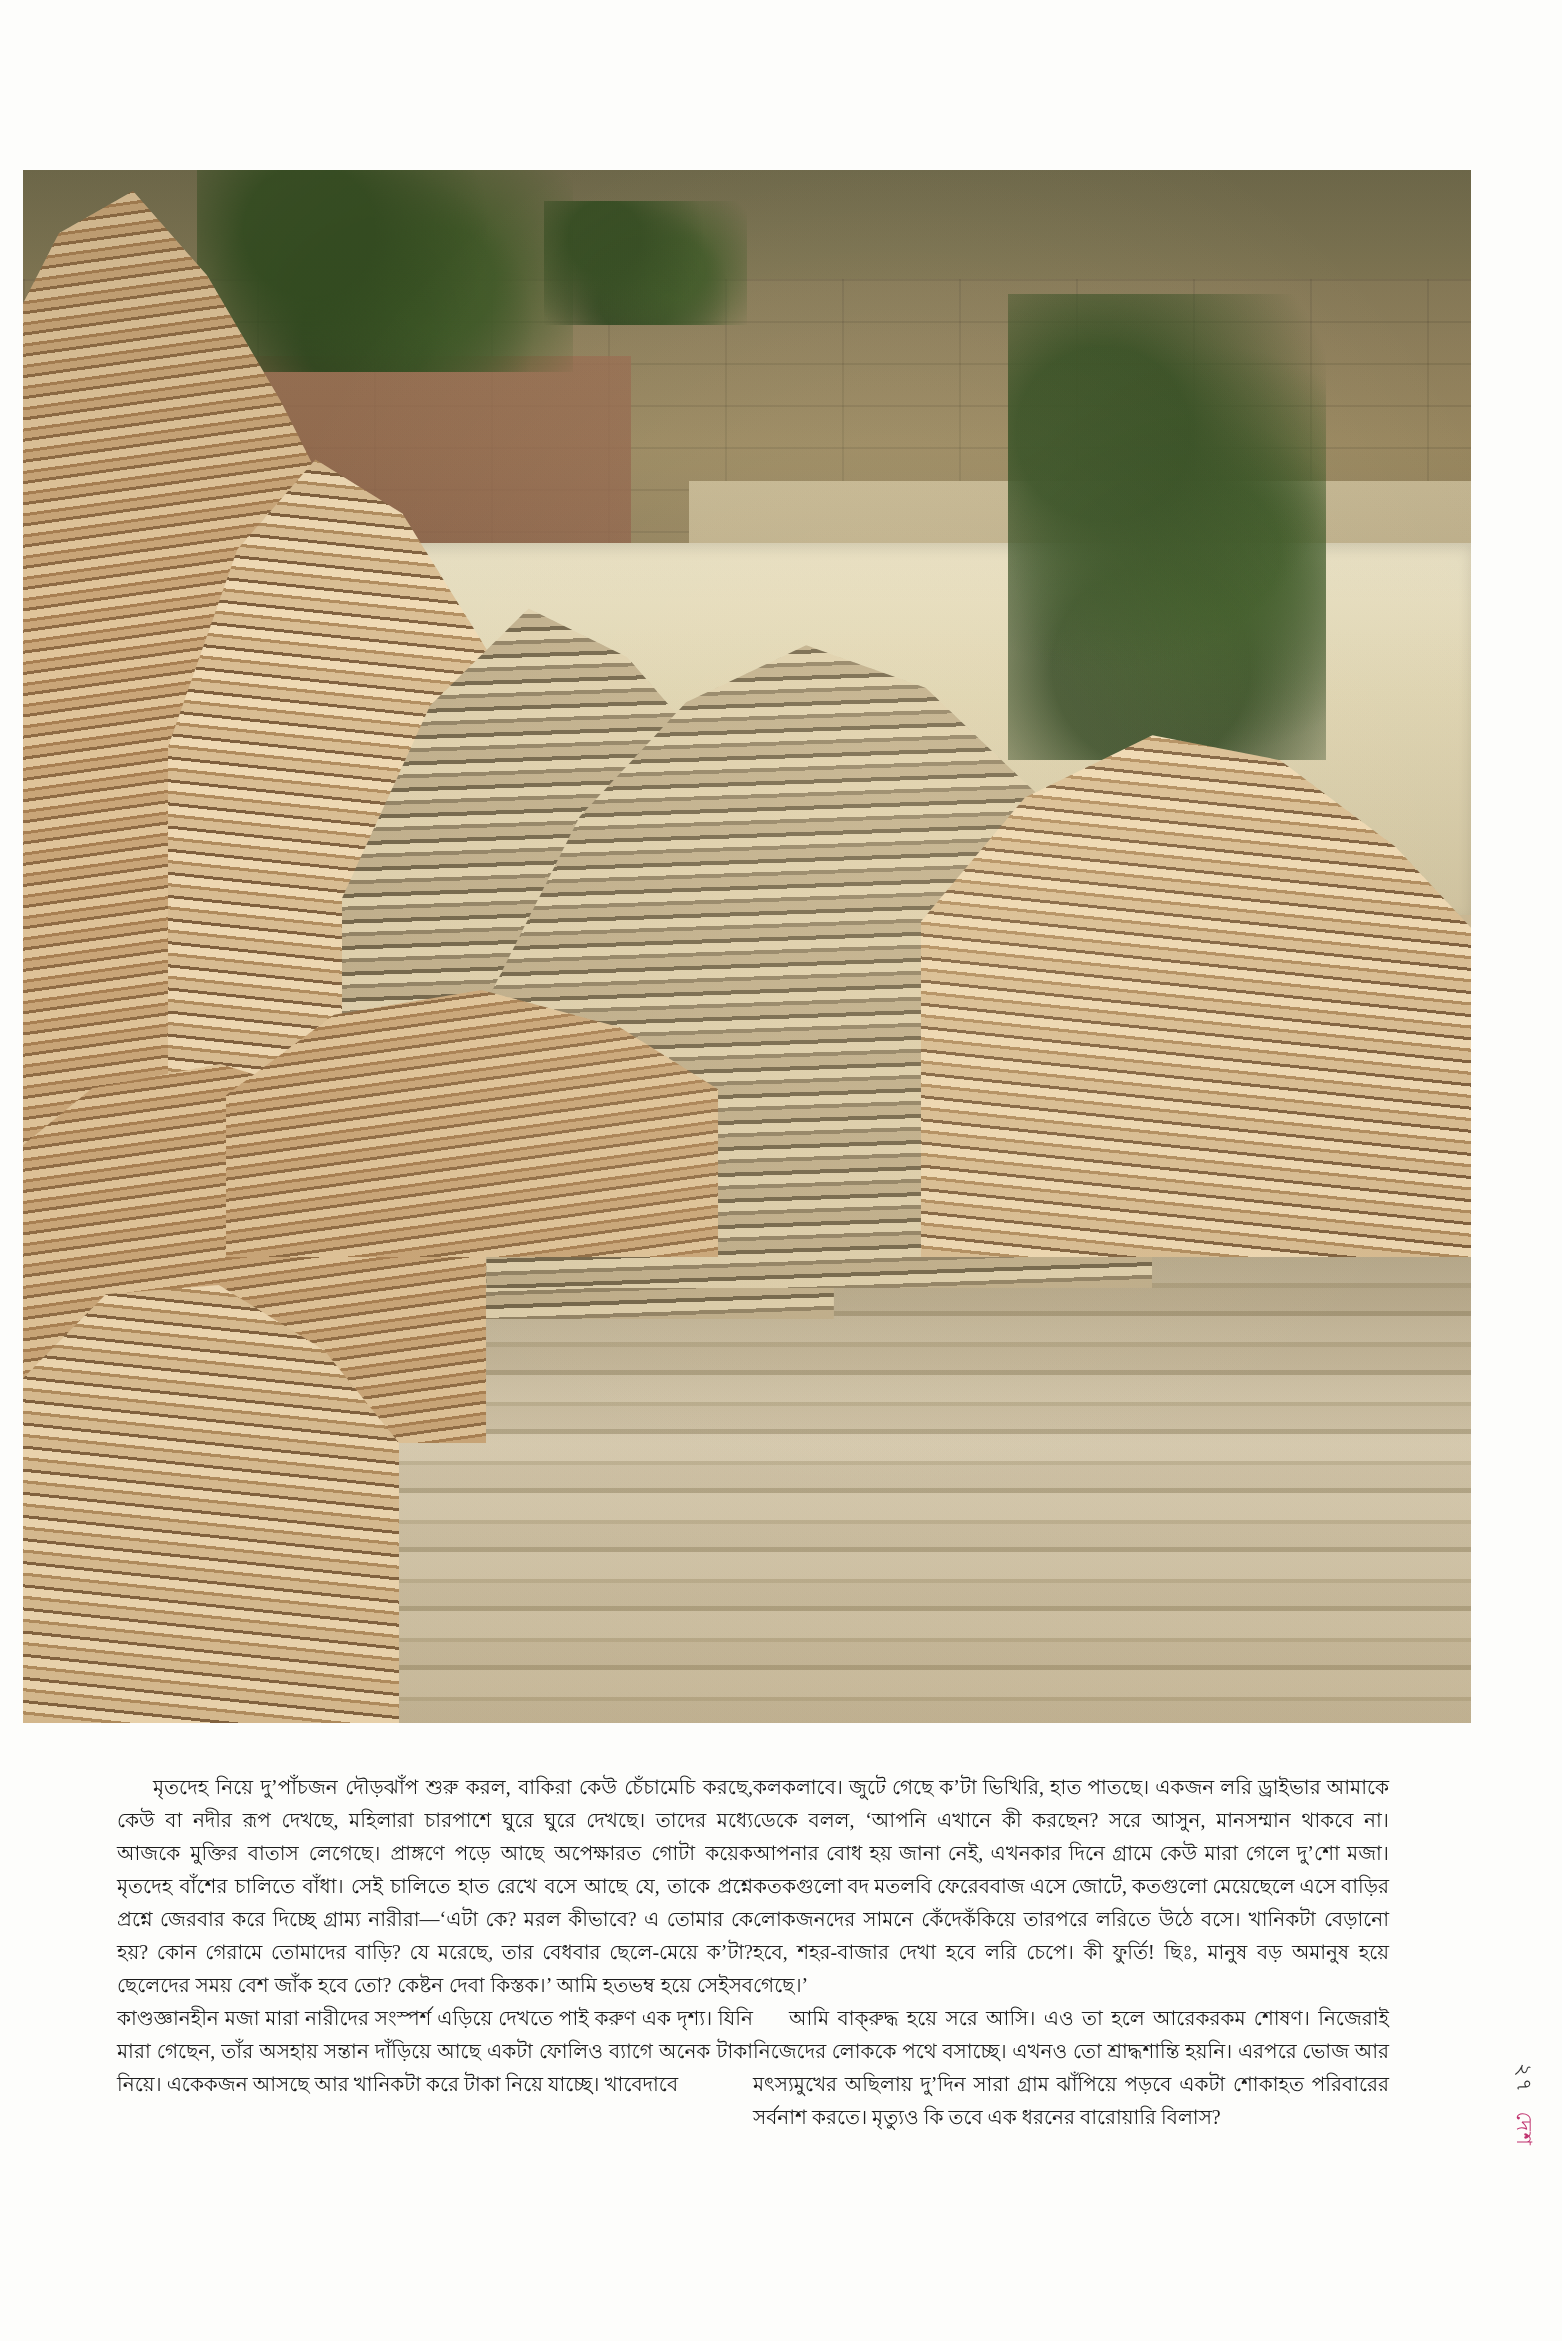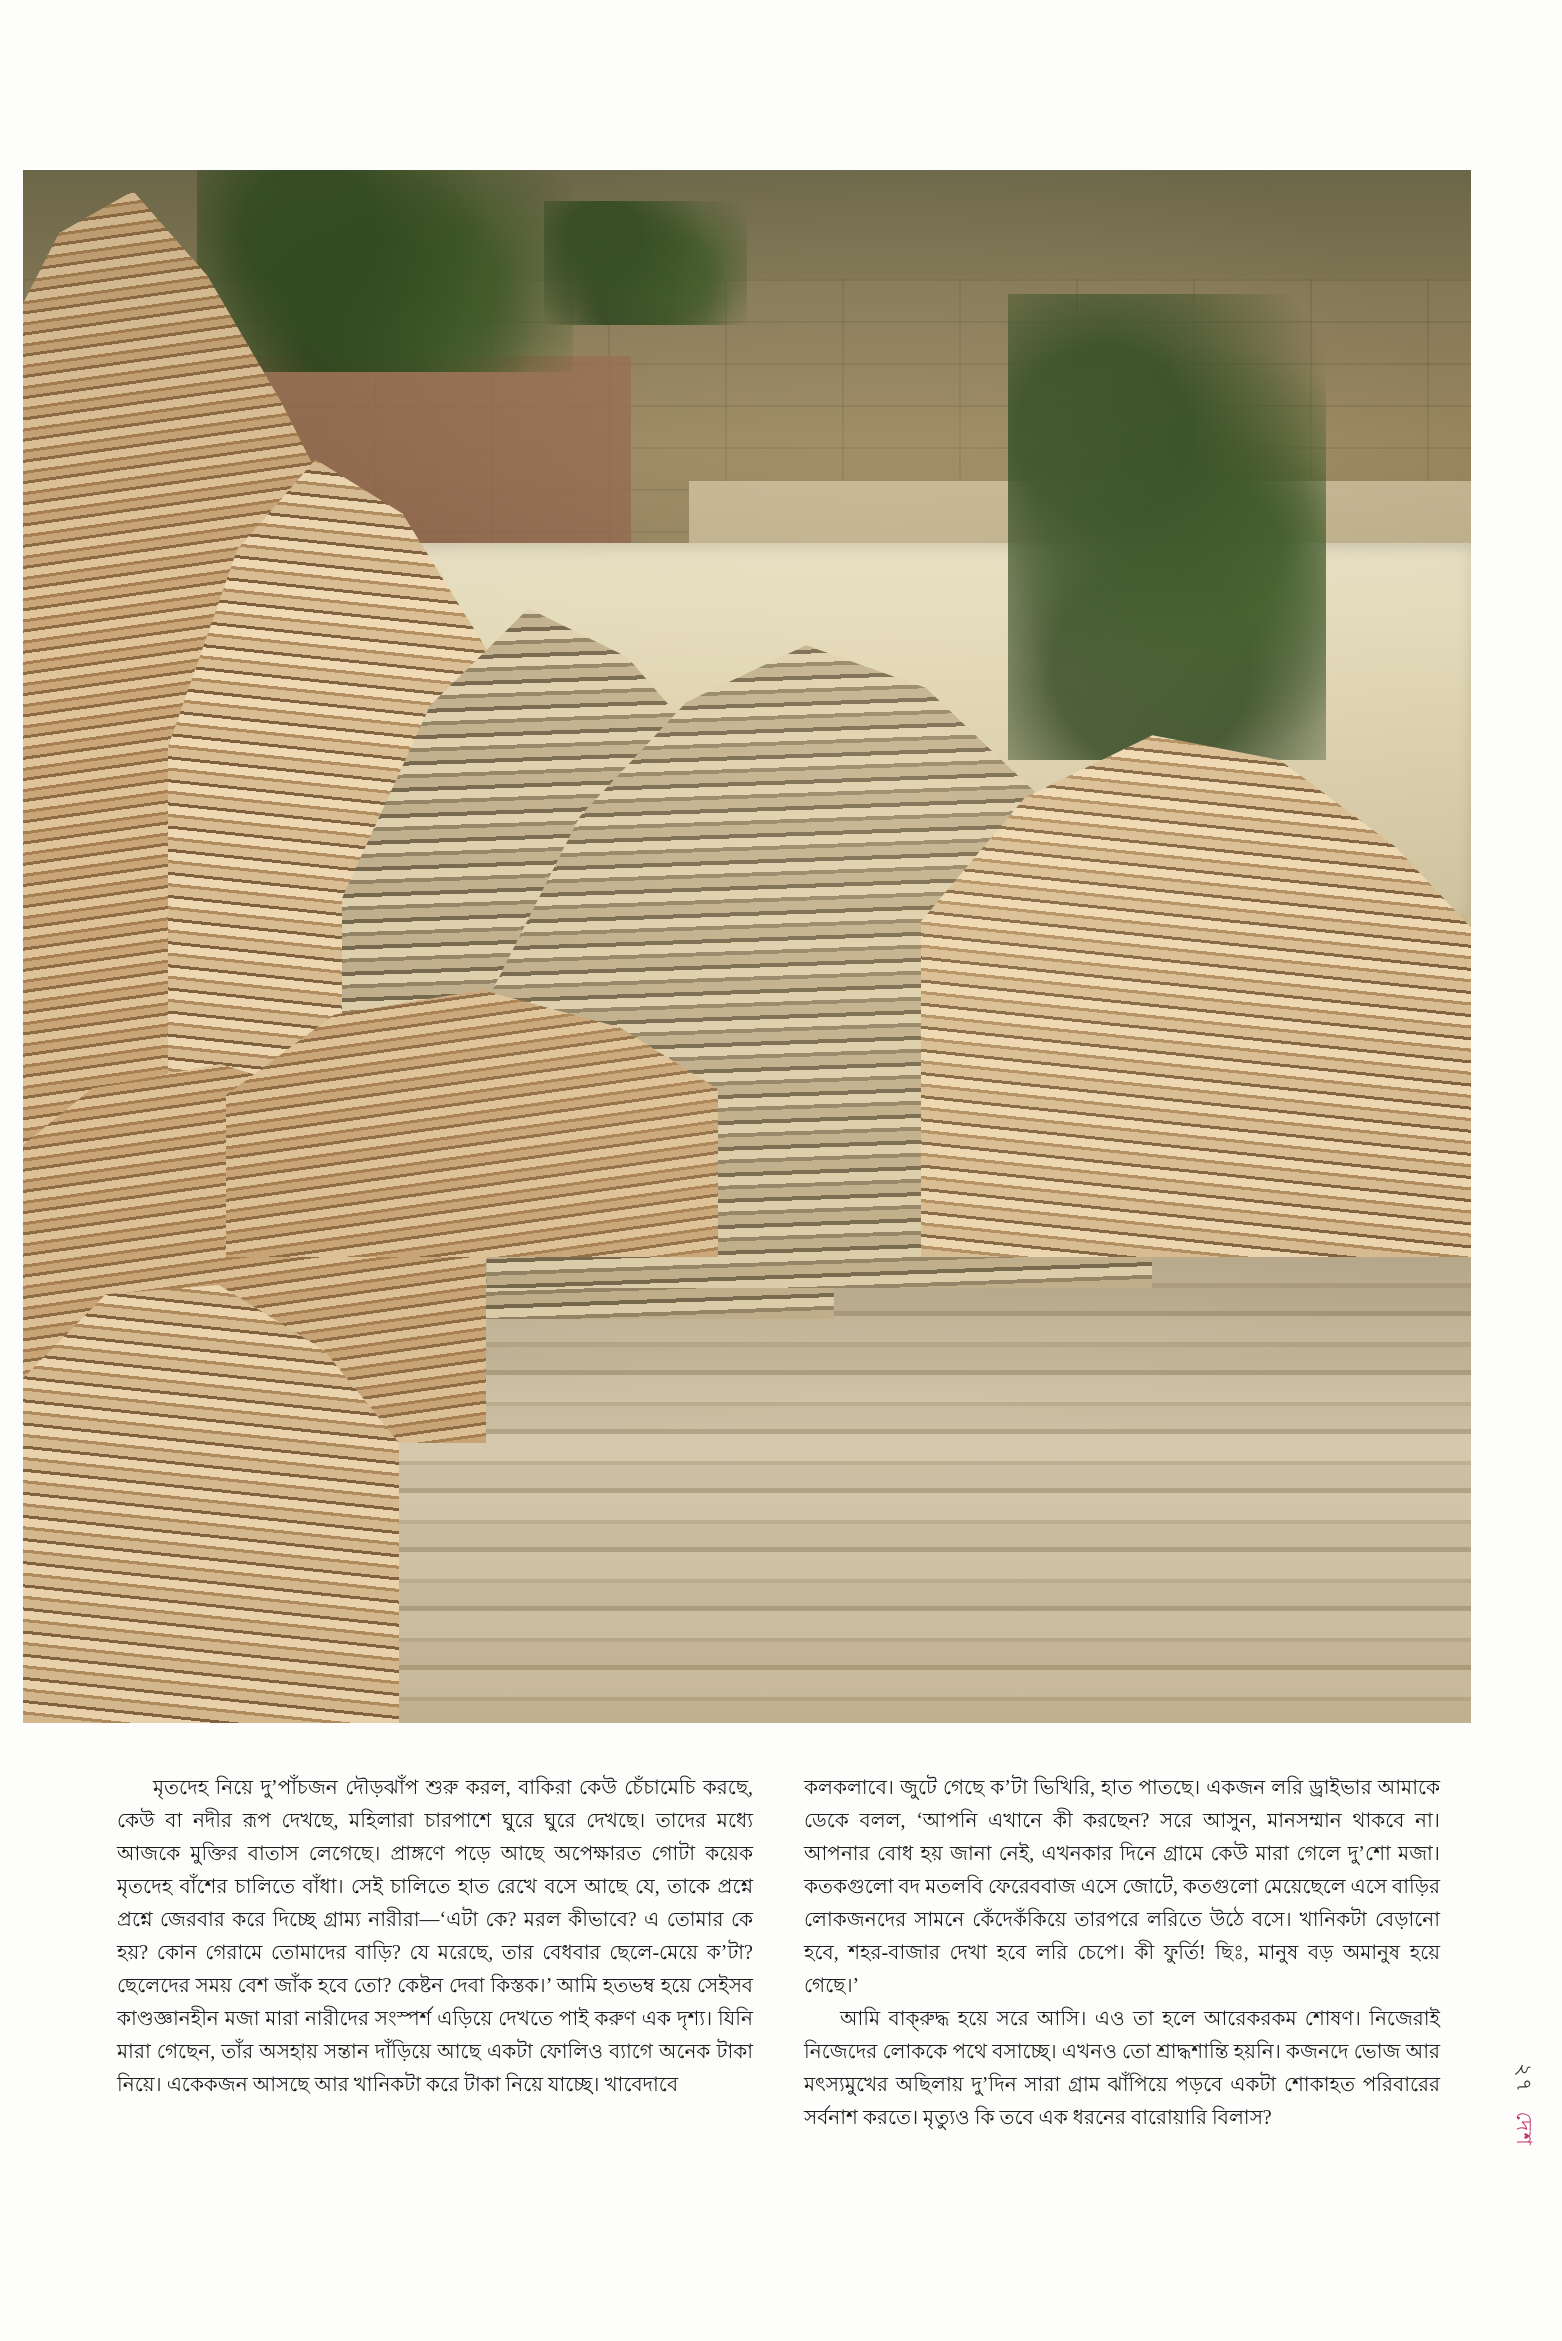--- a/index.html
+++ b/index.html
@@ -178,21 +178,20 @@
   }
 
   
   .text-area {
     position: absolute;
     left: 117px;
     top: 1771px;
     width: 1323px;
     height: 467px;
     display: flex;
-    gap: 51px;
   }
   .col {
     width: 636px;
     font-size: 20px;
     line-height: 33px;
     color: #1c1c1c;
     text-align: justify;
     font-family: "Liberation Serif", serif;
   }
   .col p {
@@ -254,21 +253,21 @@
 
     <div class="photo-warm"></div>
   </div>
 
   <div class="text-area">
     <div class="col">
       <p class="indent">মৃতদেহ নিয়ে দু’পাঁচজন দৌড়ঝাঁপ শুরু করল, বাকিরা কেউ চেঁচামেচি করছে, কেউ বা নদীর রূপ দেখছে, মহিলারা চারপাশে ঘুরে ঘুরে দেখছে। তাদের মধ্যে আজকে মুক্তির বাতাস লেগেছে। প্রাঙ্গণে পড়ে আছে অপেক্ষারত গোটা কয়েক মৃতদেহ বাঁশের চালিতে বাঁধা। সেই চালিতে হাত রেখে বসে আছে যে, তাকে প্রশ্নে প্রশ্নে জেরবার করে দিচ্ছে গ্রাম্য নারীরা—‘এটা কে? মরল কীভাবে? এ তোমার কে হয়? কোন গেরামে তোমাদের বাড়ি? যে মরেছে, তার বেধবার ছেলে-মেয়ে ক’টা? ছেলেদের সময় বেশ জাঁক হবে তো? কেষ্টন দেবা কিস্তক।’ আমি হতভম্ব হয়ে সেইসব কাণ্ডজ্ঞানহীন মজা মারা নারীদের সংস্পর্শ এড়িয়ে দেখতে পাই করুণ এক দৃশ্য। যিনি মারা গেছেন, তাঁর অসহায় সন্তান দাঁড়িয়ে আছে একটা ফোলিও ব্যাগে অনেক টাকা নিয়ে। একেকজন আসছে আর খানিকটা করে টাকা নিয়ে যাচ্ছে। খাবেদাবে</p>
     </div>
     <div class="col">
       <p>কলকলাবে। জুটে গেছে ক’টা ভিখিরি, হাত পাতছে। একজন লরি ড্রাইভার আমাকে ডেকে বলল, ‘আপনি এখানে কী করছেন? সরে আসুন, মানসম্মান থাকবে না। আপনার বোধ হয় জানা নেই, এখনকার দিনে গ্রামে কেউ মারা গেলে দু’শো মজা। কতকগুলো বদ মতলবি ফেরেববাজ এসে জোটে, কতগুলো মেয়েছেলে এসে বাড়ির লোকজনদের সামনে কেঁদেকঁকিয়ে তারপরে লরিতে উঠে বসে। খানিকটা বেড়ানো হবে, শহর-বাজার দেখা হবে লরি চেপে। কী ফুর্তি! ছিঃ, মানুষ বড় অমানুষ হয়ে গেছে।’</p>
-      <p class="indent">আমি বাক্‌রুদ্ধ হয়ে সরে আসি। এও তা হলে আরেকরকম শোষণ। নিজেরাই নিজেদের লোককে পথে বসাচ্ছে। এখনও তো শ্রাদ্ধশান্তি হয়নি। কজনদে ভোজ আর মৎস্যমুখের অছিলায় দু’দিন সারা গ্রাম ঝাঁপিয়ে পড়বে একটা শোকাহত পরিবারের সর্বনাশ করতে। মৃত্যুও কি তবে এক ধরনের বারোয়ারি বিলাস?</p>
+      <p class="indent">আমি বাক্‌রুদ্ধ হয়ে সরে আসি। এও তা হলে আরেকরকম শোষণ। নিজেরাই নিজেদের লোককে পথে বসাচ্ছে। এখনও তো শ্রাদ্ধশান্তি হয়নি। এরপরে ভোজ আর মৎস্যমুখের অছিলায় দু’দিন সারা গ্রাম ঝাঁপিয়ে পড়বে একটা শোকাহত পরিবারের সর্বনাশ করতে। মৃত্যুও কি তবে এক ধরনের বারোয়ারি বিলাস?</p>
     </div>
   </div>
 
   <div class="folio">
     <span class="num">২৭</span>
     <span class="label">দেশ</span>
   </div>
 
 </div>
 

